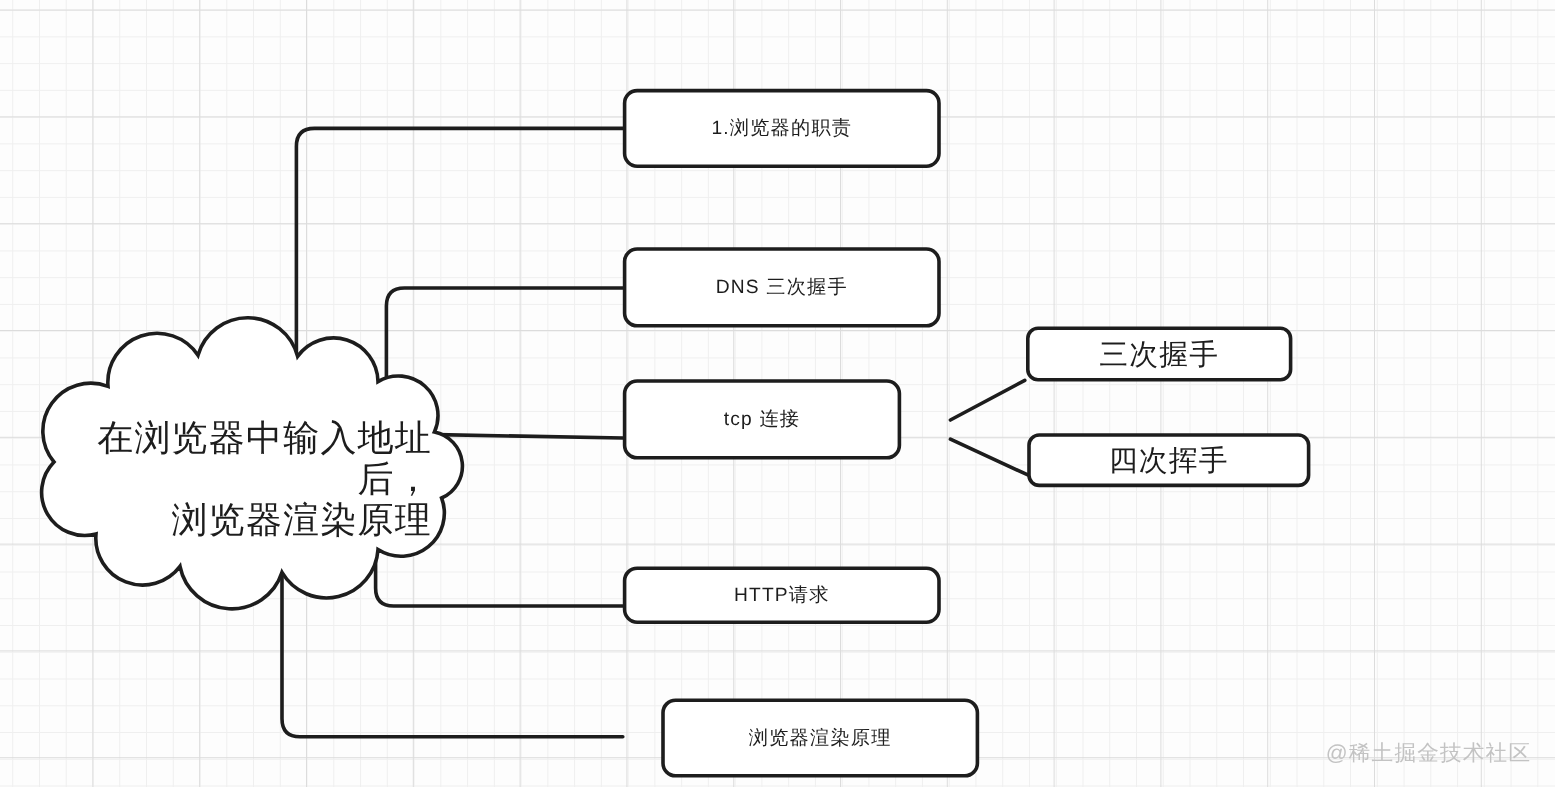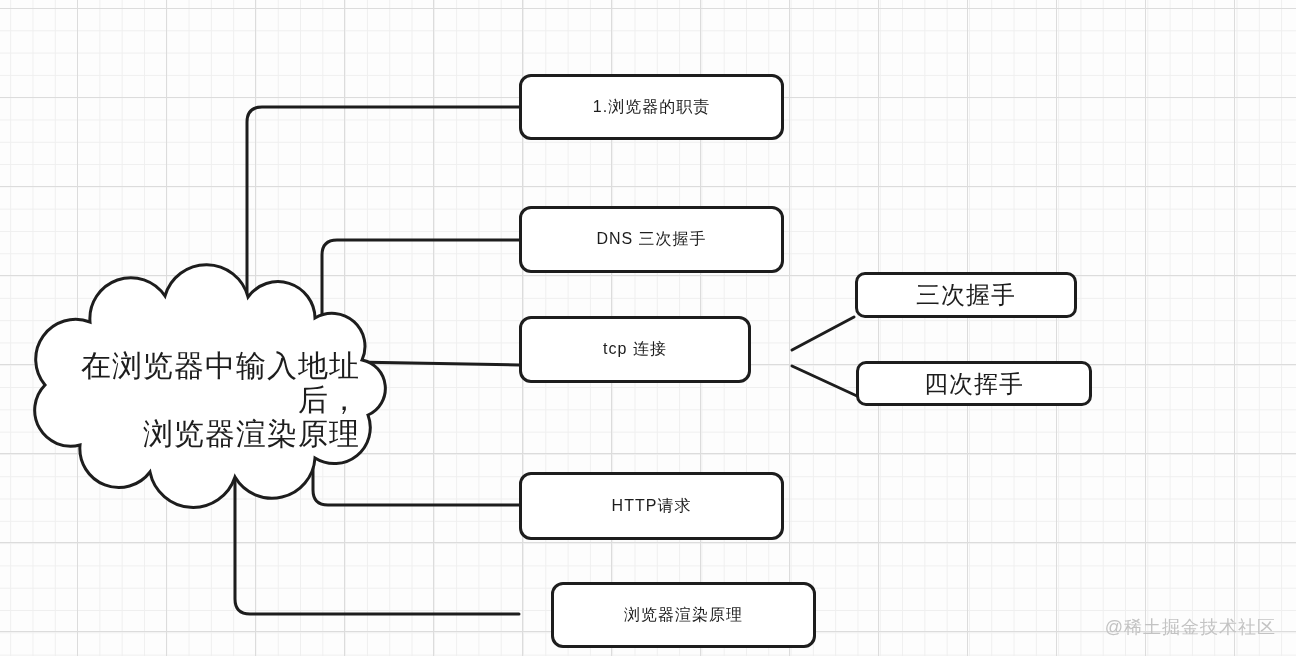--- a/index.html
+++ b/index.html
@@ -106,21 +106,21 @@
   </div>
 
   <div class="node-box" style="left:519px; top:206px; width:265px; height:67px;">
     <span>DNS 三次握手</span>
   </div>
 
   <div class="node-box" style="left:519px; top:316px; width:232px; height:67px;">
     <span>tcp 连接</span>
   </div>
 
-  <div class="node-box" style="left:519px; top:472px; width:265px; height:68px;">
+  <div class="node-box" style="left:519px; top:472px; width:265px; height:48px;">
     <span>HTTP请求</span>
   </div>
 
   <div class="node-box" style="left:519px; top:582px; width:265px; height:66px;margin-left:32px;">
     <span>浏览器渲染原理</span>
   </div>
 
   <div class="node-box small" style="left:855px; top:272px; width:222px; height:46px;">
     <span>三次握手</span>
   </div>

